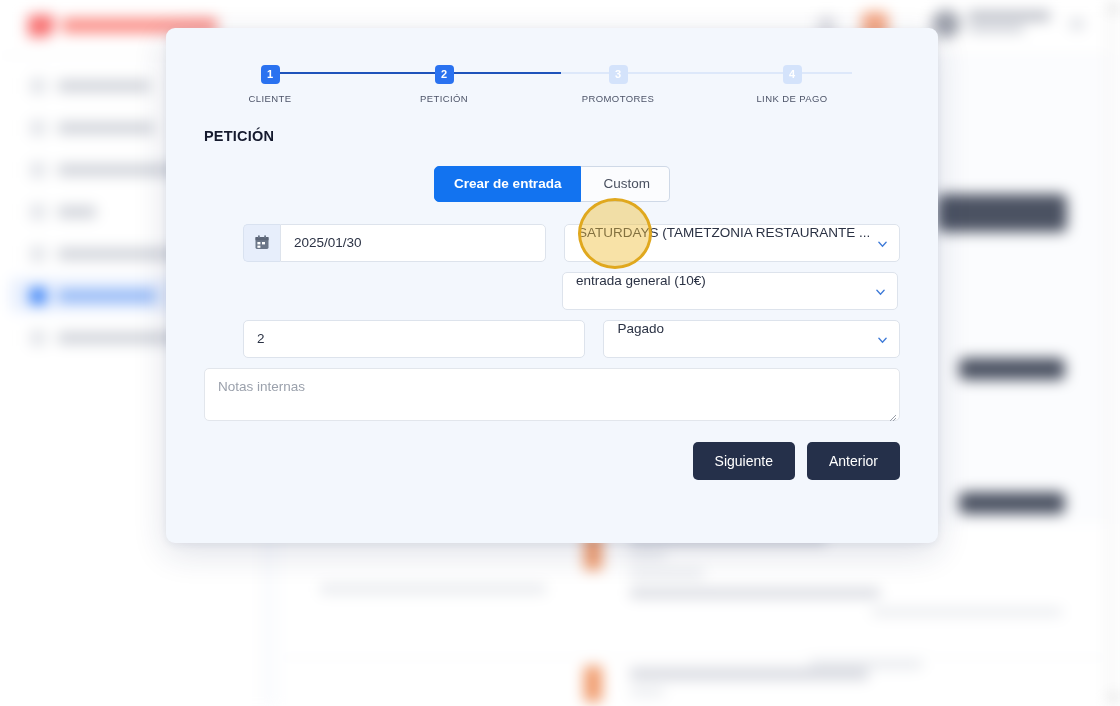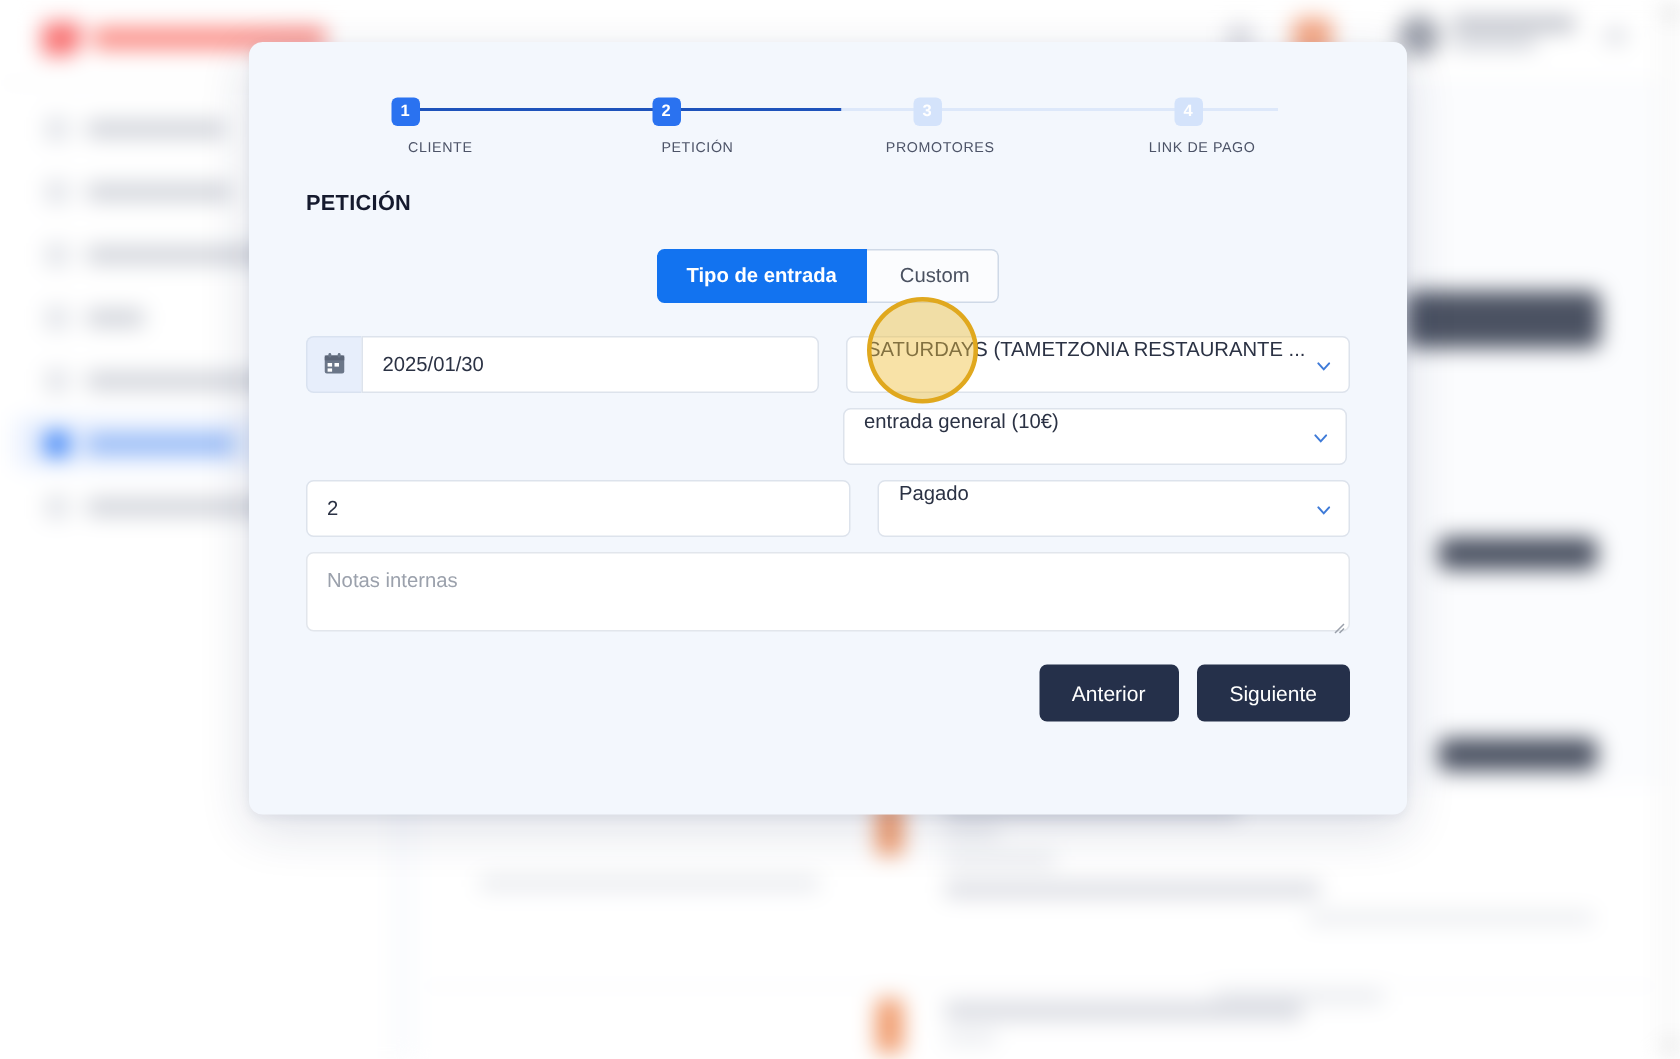--- a/index.html
+++ b/index.html
@@ -142,21 +142,20 @@
     display: inline-block; width: 19px; height: 19px; line-height: 19px;
     border-radius: 4px;
     font-size: 11px; font-weight: bold; color: #ffffff;
   }
   .step-badge.active   { background: #2a72f0; }
   .step-badge.inactive { background: #d4e3fb; }
   .step-label {
     margin-top: 9px;
     font-size: 9.5px; color: #4d5468; letter-spacing: .4px;
     white-space: nowrap;
-    text-align: right;
   }
 
   .section-title {
     margin: 12px 0 0 38px;
     font-size: 14.5px; font-weight: bold; color: #151a2e;
     letter-spacing: .2px;
   }
 
   
   .toggle-row {
@@ -189,21 +188,21 @@
     left: 578px; top: 198px; width: 74px; height: 71px;
     border-radius: 50%;
     background: rgba(240,190,60,.45);
     border: 3px solid #e0a81e;
     pointer-events: none;
   }
 
   
   .form-area { margin: 22px 38px 0 38px; }
   .form-row { display: flex; margin-bottom: 10px; }
-  .col-left  { width: 388px; }
+  .col-left  { width: 388px; margin-left: 39px; }
   .col-right { width: 336px; margin-left: 18px; }
   .col-spacer { width: 340px; }
 
   .input-group { display: flex; height: 38px; }
   .input-addon {
     width: 37px; display: flex; align-items: center; justify-content: center;
     background: #e7eefb; border: 1px solid #d9e2f0; border-right: none;
     border-radius: 5px 0 0 5px;
   }
   .text-input {
@@ -362,21 +361,21 @@
       <div class="step" style="left:568px">
         <div class="step-badge inactive">4</div>
         <div class="step-label">LINK DE PAGO</div>
       </div>
     </div>
 
     <div class="section-title">PETICIÓN</div>
 
     <div class="toggle-row">
       <div class="toggle-group">
-        <button class="toggle-btn sel">Tipo de entrada</button>
+        <button class="toggle-btn sel">Crear de entrada</button>
         <button class="toggle-btn unsel">Custom</button>
       </div>
     </div>
 
     <div class="form-area">
 
       <div class="form-row">
         <div class="col-left">
           <div class="input-group">
             <div class="input-addon">
@@ -434,19 +433,19 @@
           <textarea class="notes" placeholder="Notas internas" style=""></textarea>
           <svg class="resize-grip" viewBox="0 0 9 9">
             <path d="M8 2 L2 8 M8 5 L5 8" stroke="#9aa0ab" stroke-width="1" fill="none"></path>
           </svg>
         </div>
       </div>
 
     </div>
 
     <div class="actions">
+      <button class="btn-dark">Siguiente</button>
       <button class="btn-dark">Anterior</button>
-      <button class="btn-dark">Siguiente</button>
     </div>
   </div>
 </div>
 
 <div class="click-halo"></div>
 
 </body></html>

